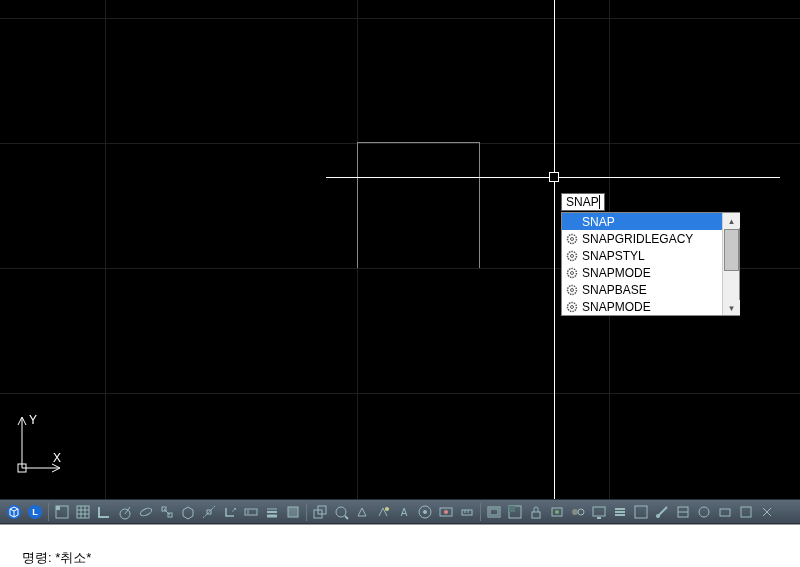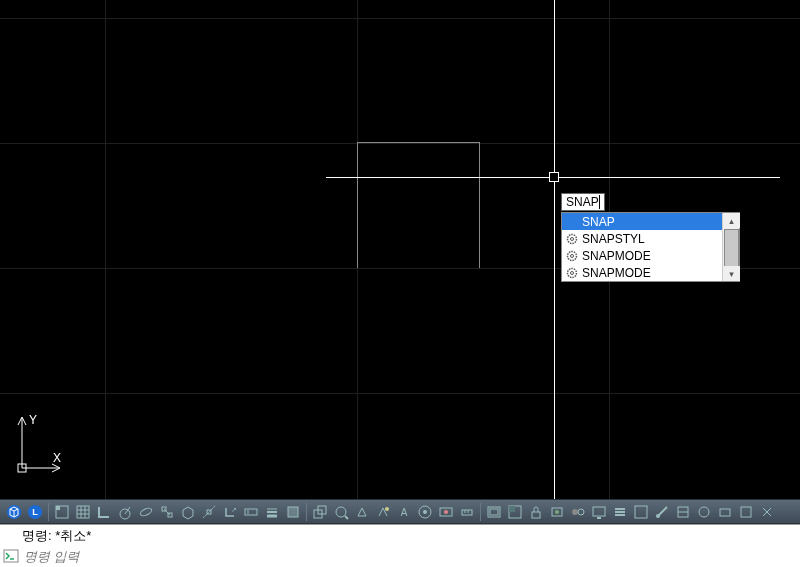--- a/index.html
+++ b/index.html
@@ -101,28 +101,42 @@
     <div class="ac-list">
       <div class="ac-item selected">
         <span style="width:12px;flex-shrink:0;"></span>
         <span>SNAP</span>
       </div>
       <div class="ac-item">
         <svg class="gear" viewBox="0 0 12 12">
             <circle cx="6" cy="6" r="4.5" fill="none" stroke="#555" stroke-width="1.5" stroke-dasharray="1.5 1"></circle>
             <circle cx="6" cy="6" r="1.5" fill="none" stroke="#555"></circle>
           </svg>
+        <span>SNAPGRIDLEGACY</span>
+      </div>
+      <div class="ac-item">
+        <svg class="gear" viewBox="0 0 12 12">
+            <circle cx="6" cy="6" r="4.5" fill="none" stroke="#555" stroke-width="1.5" stroke-dasharray="1.5 1"></circle>
+            <circle cx="6" cy="6" r="1.5" fill="none" stroke="#555"></circle>
+          </svg>
         <span>SNAPSTYL</span>
       </div>
       <div class="ac-item">
         <svg class="gear" viewBox="0 0 12 12">
             <circle cx="6" cy="6" r="4.5" fill="none" stroke="#555" stroke-width="1.5" stroke-dasharray="1.5 1"></circle>
             <circle cx="6" cy="6" r="1.5" fill="none" stroke="#555"></circle>
           </svg>
         <span>SNAPMODE</span>
+      </div>
+      <div class="ac-item">
+        <svg class="gear" viewBox="0 0 12 12">
+            <circle cx="6" cy="6" r="4.5" fill="none" stroke="#555" stroke-width="1.5" stroke-dasharray="1.5 1"></circle>
+            <circle cx="6" cy="6" r="1.5" fill="none" stroke="#555"></circle>
+          </svg>
+        <span>SNAPBASE</span>
       </div>
       <div class="ac-item">
         <svg class="gear" viewBox="0 0 12 12">
             <circle cx="6" cy="6" r="4.5" fill="none" stroke="#555" stroke-width="1.5" stroke-dasharray="1.5 1"></circle>
             <circle cx="6" cy="6" r="1.5" fill="none" stroke="#555"></circle>
           </svg>
         <span>SNAPMODE</span>
       </div>
     </div>
     <div class="ac-scroll">
@@ -348,23 +362,13 @@
     </div>
   <div class="tb-btn">
       <svg width="16" height="16">
         <path d="M4 4 L12 12 M4 12 L12 4" stroke="#9bb"></path>
       </svg>
     </div>
 </div>
 
 <div class="cmdline">
   <div class="cmd-hist">명령: *취소*</div>
-  <div class="cmd-row">
-    <div class="cmd-icon">
-      <svg width="16" height="14">
-          <rect x="1" y="1" width="14" height="12" fill="#fff" stroke="#888"></rect>
-          <path d="M3 4 L6 7 L3 10" fill="none" stroke="#2a6" stroke-width="1.5"></path>
-          <line x1="7" y1="10" x2="11" y2="10" stroke="#2a6" stroke-width="1.5"></line>
-        </svg>
-    </div>
-    <input class="cmd-input" type="text" placeholder="명령 입력" style="">
-  </div>
 </div>
 
 </body></html>

